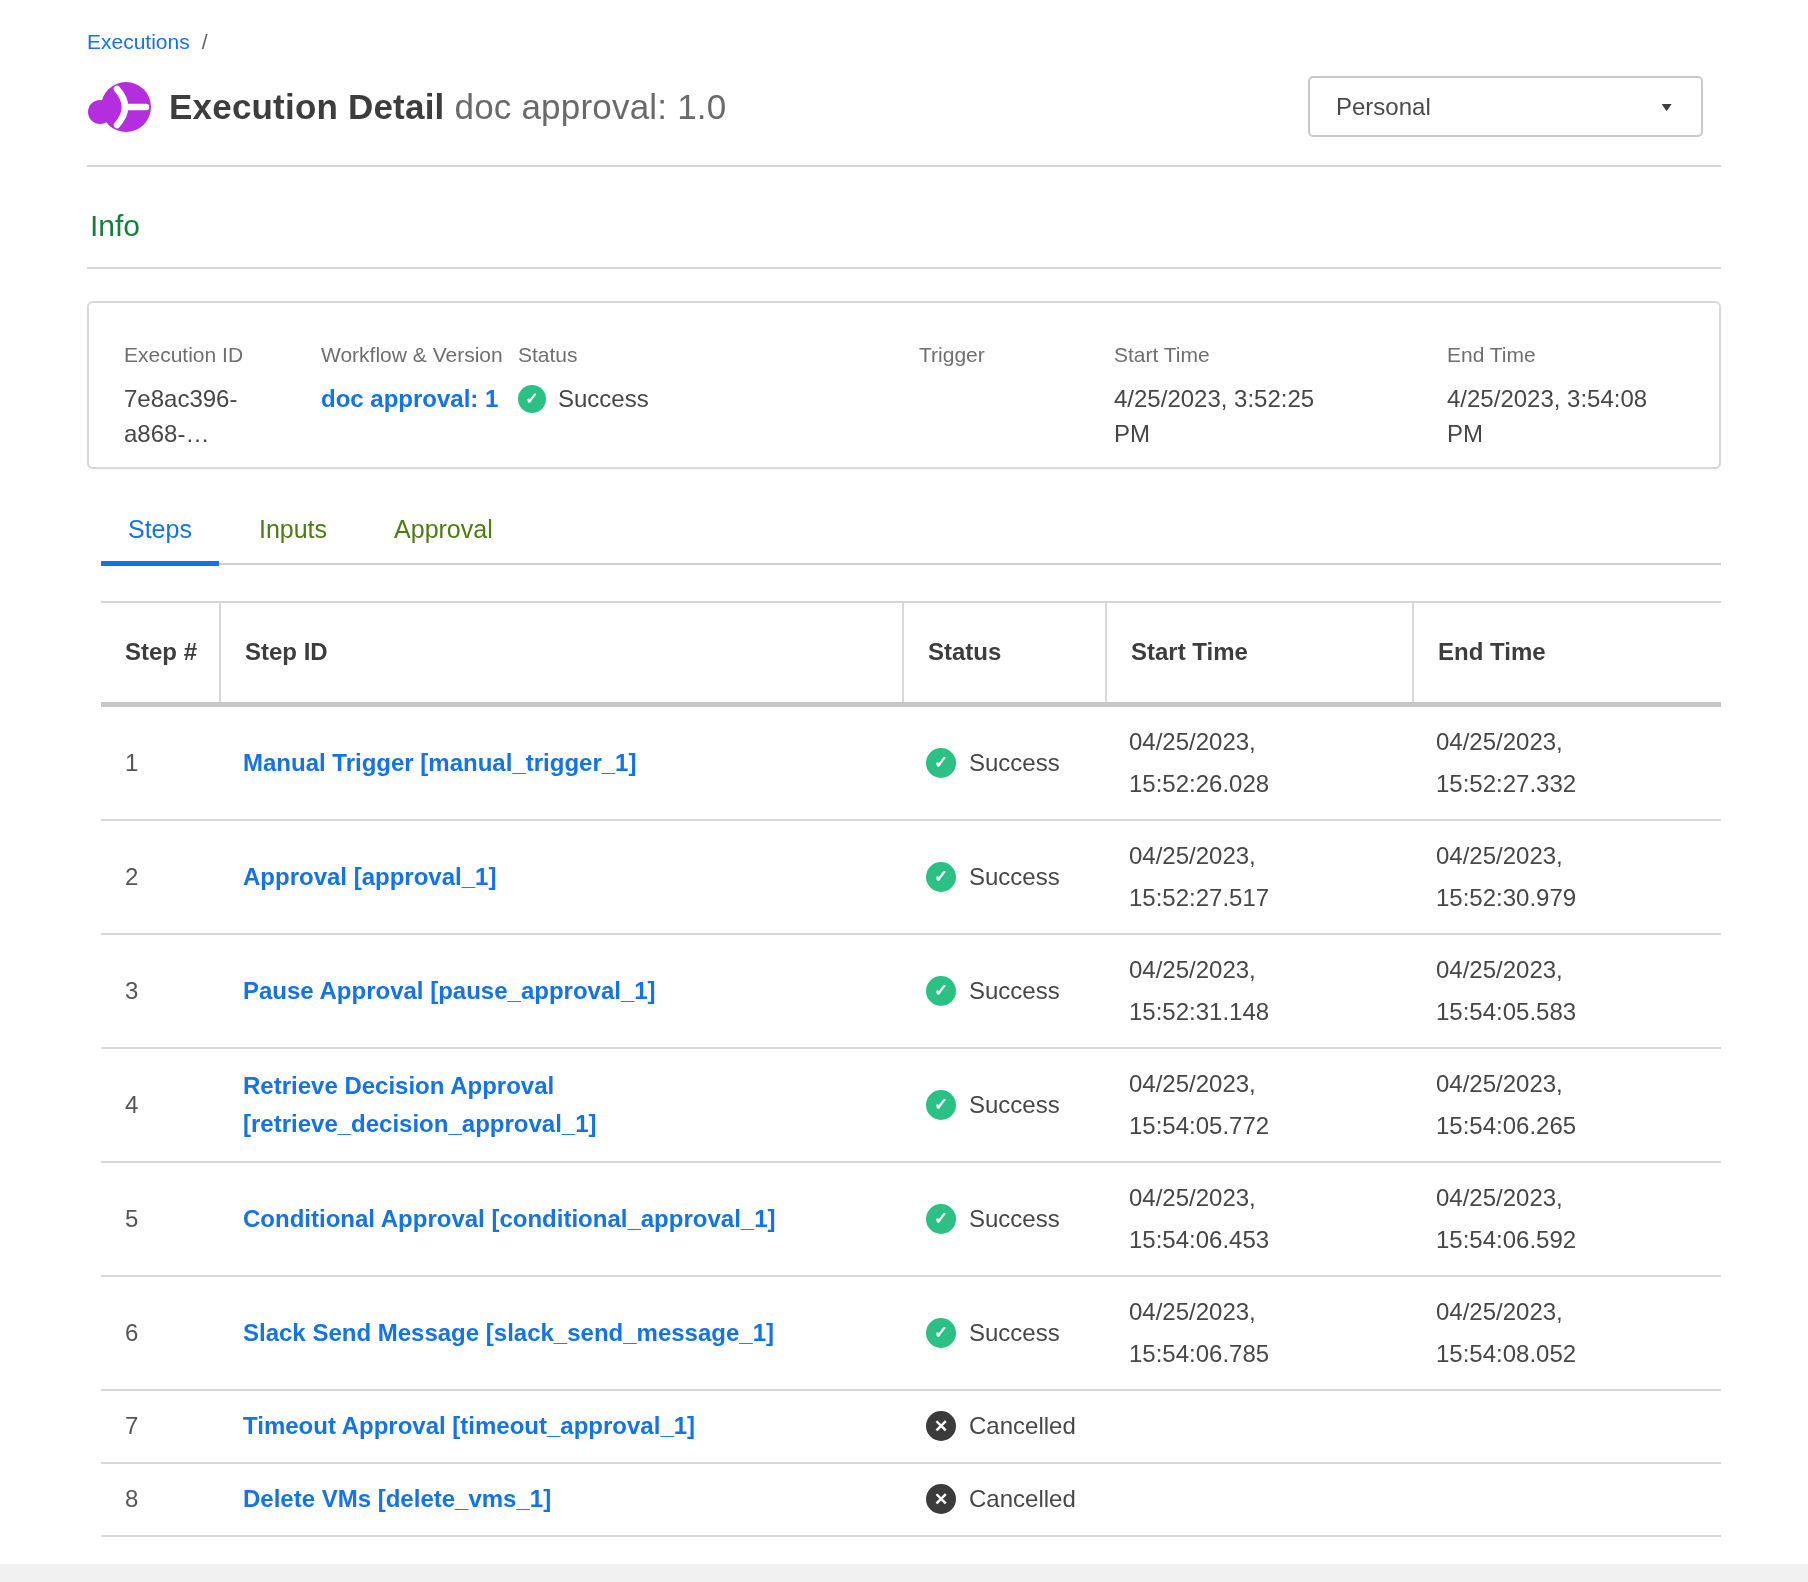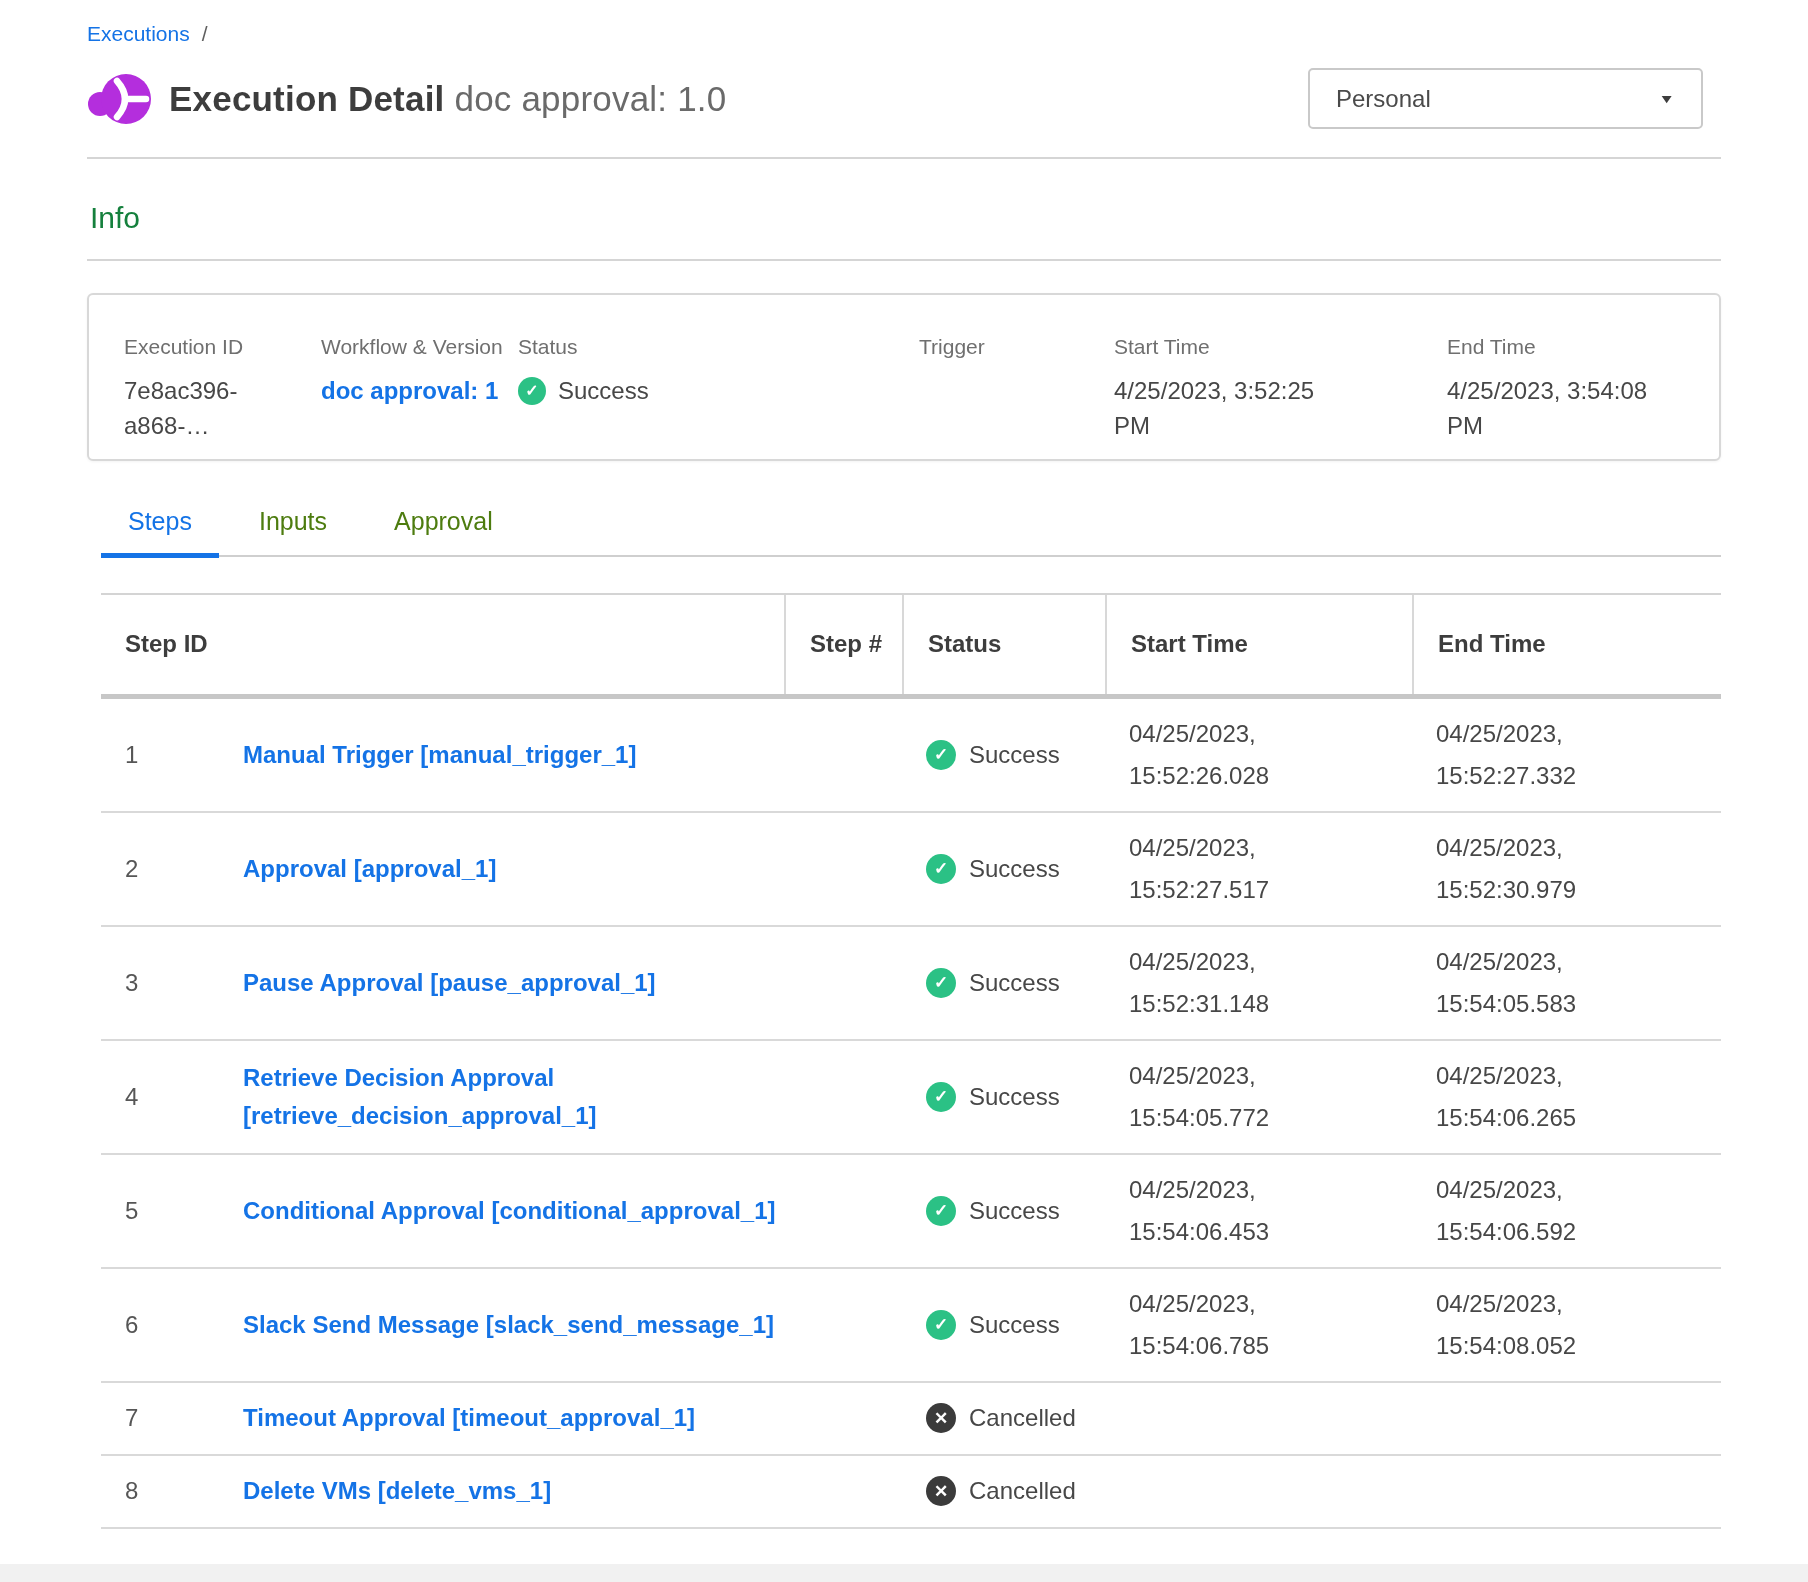--- a/index.html
+++ b/index.html
@@ -10,21 +10,21 @@
   }
   *{box-sizing:border-box;}
   html,body{margin:0;padding:0;}
   body{
     width:1808px;height:1582px;position:relative;overflow:hidden;
     background:#ffffff;color:#464646;
     font-family:"Liberation Sans",sans-serif;
   }
   .content{padding:0 87px;}
   
-  .breadcrumb{padding-top:22px;font-size:21px;display:flex;align-items:center;}
+  .breadcrumb{padding-top:30px;font-size:21px;display:flex;align-items:center;}
   .breadcrumb a{color:var(--blue);text-decoration:none;cursor:pointer;}
   .breadcrumb .sep{color:#5f5f5f;margin-left:12px;}
   
   .title-row{display:flex;align-items:center;margin-top:22px;}
   .logo{width:64px;height:58px;color:var(--purple);margin-right:18px;flex:none;}
   .logo svg{display:block;}
   h1{font-size:35px;margin:0;font-weight:bold;color:#3d3d3d;letter-spacing:0.2px;}
   h1 .sub{font-weight:normal;color:#6a6a6a;margin-left:10px;}
   .select{
     margin-left:auto;margin-right:18px;width:395px;height:61px;
@@ -156,22 +156,22 @@
   </div>
 
   <div class="tabs">
     <div class="tab active">Steps</div>
     <div class="tab">Inputs</div>
     <div class="tab">Approval</div>
   </div>
 
   <div class="steps-table">
     <div class="thead">
+      <div class="hcell w-num">Step #</div>
       <div class="hcell w-id">Step ID</div>
-      <div class="hcell w-num">Step #</div>
       <div class="hcell w-status">Status</div>
       <div class="hcell w-start">Start Time</div>
       <div class="hcell w-end">End Time</div>
     </div>
     <div id="tbody">
         <div class="trow">
           <div class="cell c-num">1</div>
           <div class="cell c-id"><a class="slink">Manual Trigger [manual_trigger_1]</a></div>
           <div class="cell c-status">
             <span class="sicon ok">✓</span>

